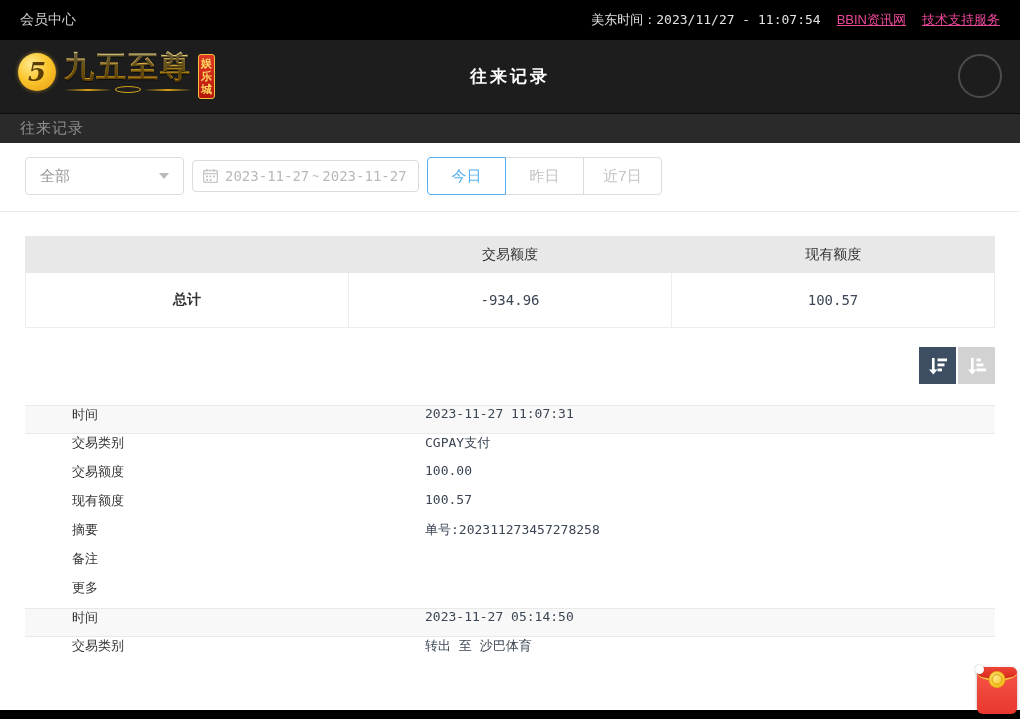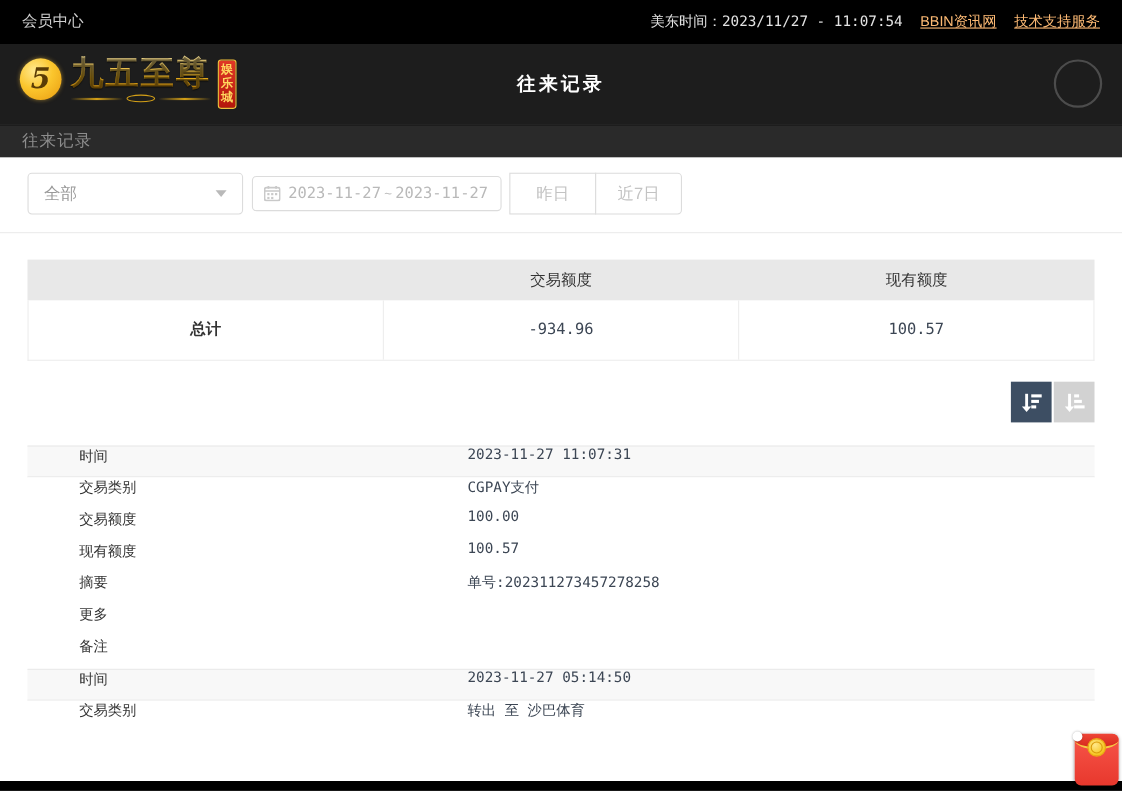--- a/index.html
+++ b/index.html
@@ -6,21 +6,21 @@
   html,body { width:1020px; height:719px; overflow:hidden; background:#fff;
               font-family:"Liberation Sans","DejaVu Sans",sans-serif; }
   .mono { font-family:"DejaVu Sans Mono","Liberation Mono",monospace; }
 
   
   .topbar { height:40px; background:#000; display:flex; align-items:center;
             justify-content:space-between; padding:8px 20px; }
   .topbar-left { color:#cfcfcf; font-size:14px; }
   .topbar-right { display:flex; align-items:center; gap:16px; }
   .tz { color:#e3e3e3; font-size:13px; }
-  .toplink { color:#fdba74; font-size:13px; text-decoration:underline; cursor:pointer; }
+  .toplink { color:#ec4899; font-size:13px; text-decoration:underline; cursor:pointer; }
 
   
   .header { height:73px; background:#1d1d1d; position:relative;
             display:flex; align-items:center; justify-content:center; }
   .logo { position:absolute; left:18px; top:10px; display:flex; align-items:flex-start; }
   .coin { width:38px; height:38px; border-radius:50%; margin-top:3px;
           background:radial-gradient(circle at 35% 30%, #ffe98f 0%, #fbc62d 45%, #e89a10 100%);
           display:flex; align-items:center; justify-content:center;
           box-shadow:0 0 4px rgba(255,200,60,.5); }
   .coin span { font-family:"DejaVu Serif","Liberation Serif",serif; font-weight:bold;
@@ -45,21 +45,21 @@
             border:2px solid #4c4c4c; border-radius:50%; }
 
   
   .subheader { height:30px; background:#2a2a2a; display:flex; align-items:center;
                padding:0 20px; border-top:1px solid #0c0c0c; }
   .subheader span { color:#8d8d8d; font-size:15px; letter-spacing:1px; }
 
   
   .filter-section { padding:14px 25px 16px 25px; border-bottom:1px solid #ebebeb; }
   .filter-row { display:flex; align-items:center; height:38px; }
-  .select-box { width:196px; height:38px; border:1px solid #dcdcdc; border-radius:4px;
+  .select-box { width:159px; height:38px; border:1px solid #dcdcdc; border-radius:4px;
                 display:flex; align-items:center; padding:0 14px; cursor:pointer; }
   .select-box .sel-text { color:#999; font-size:15px; flex:1; }
   .caret { width:0; height:0; border-left:5px solid transparent; border-right:5px solid transparent;
            border-top:6px solid #b9b9b9; }
   .date-box { width:227px; height:32px; border:1px solid #dcdcdc; border-radius:4px;
               display:flex; align-items:center; padding:0 10px; margin-left:8px; cursor:pointer; }
   .cal-icon { width:15px; height:14px; margin-right:7px; flex:none; }
   .date-text { color:#b9b9b9; font-size:14px; }
   .date-sep { color:#b9b9b9; font-size:12px; vertical-align:super; padding:0 3px; }
   .range-group { display:flex; margin-left:8px; }
@@ -169,20 +169,21 @@
         <rect x="10" y="6.5" width="2" height="2" fill="#c9c9c9"></rect>
         <rect x="3" y="10" width="2" height="2" fill="#c9c9c9"></rect>
         <rect x="6.5" y="10" width="2" height="2" fill="#c9c9c9"></rect>
       </svg>
       <span class="date-text mono">2023-11-27</span>
       <span class="date-sep">~</span>
       <span class="date-text mono">2023-11-27</span>
     </div>
 
     <div class="range-group">
+      <button class="range-btn first active">今日</button>
       <button class="range-btn">昨日</button>
       <button class="range-btn last">近7日</button>
     </div>
 
   </div>
 </div>
 
 <div class="summary">
   <div class="sum-head">
     <div class="cell"></div>
@@ -232,25 +233,25 @@
   </div>
   <div class="d-row">
     <div class="d-label">现有额度</div>
     <div class="d-value mono">100.57</div>
   </div>
   <div class="d-row">
     <div class="d-label">摘要</div>
     <div class="d-value mono">单号:202311273457278258</div>
   </div>
   <div class="d-row">
+    <div class="d-label">备注</div>
+    <div class="d-value mono"></div>
+  </div>
+  <div class="d-row">
     <div class="d-label">更多</div>
-    <div class="d-value mono"></div>
-  </div>
-  <div class="d-row">
-    <div class="d-label">备注</div>
     <div class="d-value mono"></div>
   </div>
   <div class="d-row hl">
     <div class="d-label">时间</div>
     <div class="d-value mono">2023-11-27 05:14:50</div>
   </div>
   <div class="d-row">
     <div class="d-label">交易类别</div>
     <div class="d-value mono">转出 至 沙巴体育</div>
   </div>

